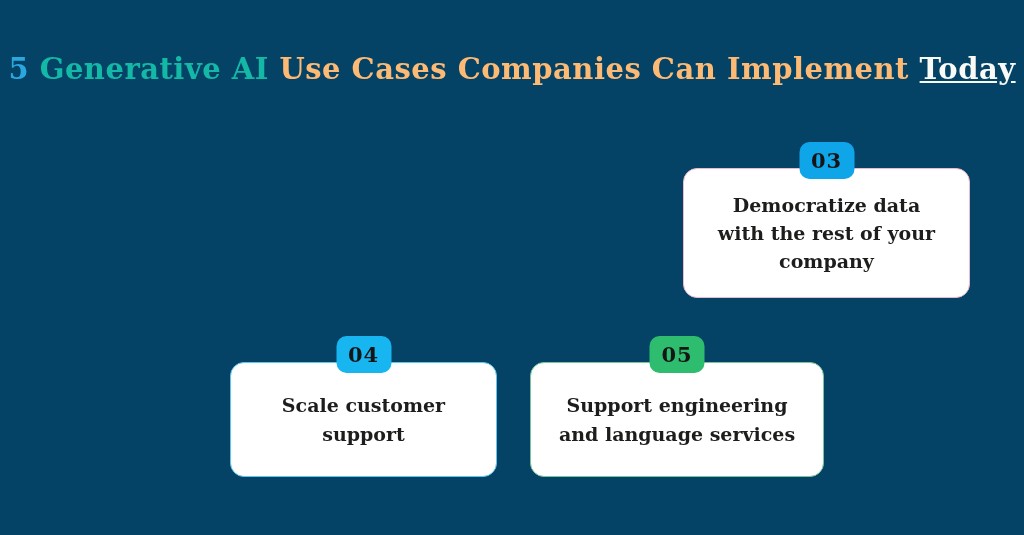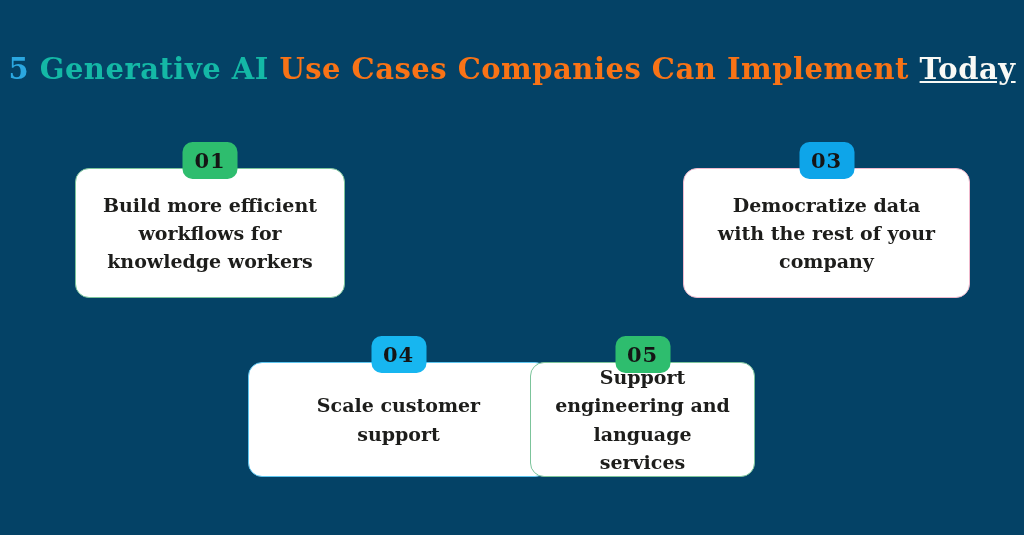--- a/index.html
+++ b/index.html
@@ -61,38 +61,32 @@
     font-size: 21px;
     font-weight: 700;
     color: #151515;
     letter-spacing: 1px;
     z-index: 2;
   }
   
   .pos-1 { left: 75px;  top: 168px; width: 270px; height: 130px; }
   .pos-2 { left: 375px; top: 168px; width: 268px; height: 130px; }
   .pos-3 { left: 683px; top: 168px; width: 287px; height: 130px; }
-  .pos-4 { left: 230px; top: 362px; width: 301px; height: 115px; margin-left: 18px; }
-  .pos-5 { left: 530px; top: 362px; width: 225px; height: 115px; }
+  .pos-4 { left: 230px; top: 362px; width: 267px; height: 115px; }
+  .pos-5 { left: 530px; top: 362px; width: 294px; height: 115px; }
 </style>
 </head>
 <body style="background-color: rgb(4, 66, 102);">
 
 <div class="canvas">
 
   <h1 class="title">
-    <span style="color: rgb(43, 167, 224);">5 </span><span style="color: #14b8a6;">Generative AI </span><span style="color: #f97316;">Use Cases Companies Can Implement </span><span style="color: rgb(249, 249, 245); text-decoration: underline;">Today</span>
+    <span style="color: rgb(43, 167, 224);">5 </span><span style="color: #14b8a6;">Generative AI </span><span style="color: #fdba74;">Use Cases Companies Can Implement </span><span style="color: rgb(249, 249, 245); text-decoration: underline;">Today</span>
   </h1>
 
-  <div class="card pos-1">
-    <div class="badge" style="background-color: rgb(46, 189, 110);">01</div>
-    <div class="card-body" style="border-color: rgb(124, 196, 155);">
-      <p class="card-text">Build more efficient workflows for knowledge workers</p>
-    </div>
-  </div>
 
 
   <div class="card pos-3">
     <div class="badge" style="background-color: #0ea5e9;">03</div>
     <div class="card-body" style="border-color: rgb(239, 185, 205);">
       <p class="card-text">Democratize data with the rest of your company</p>
     </div>
   </div>
 
   <div class="card pos-4">

